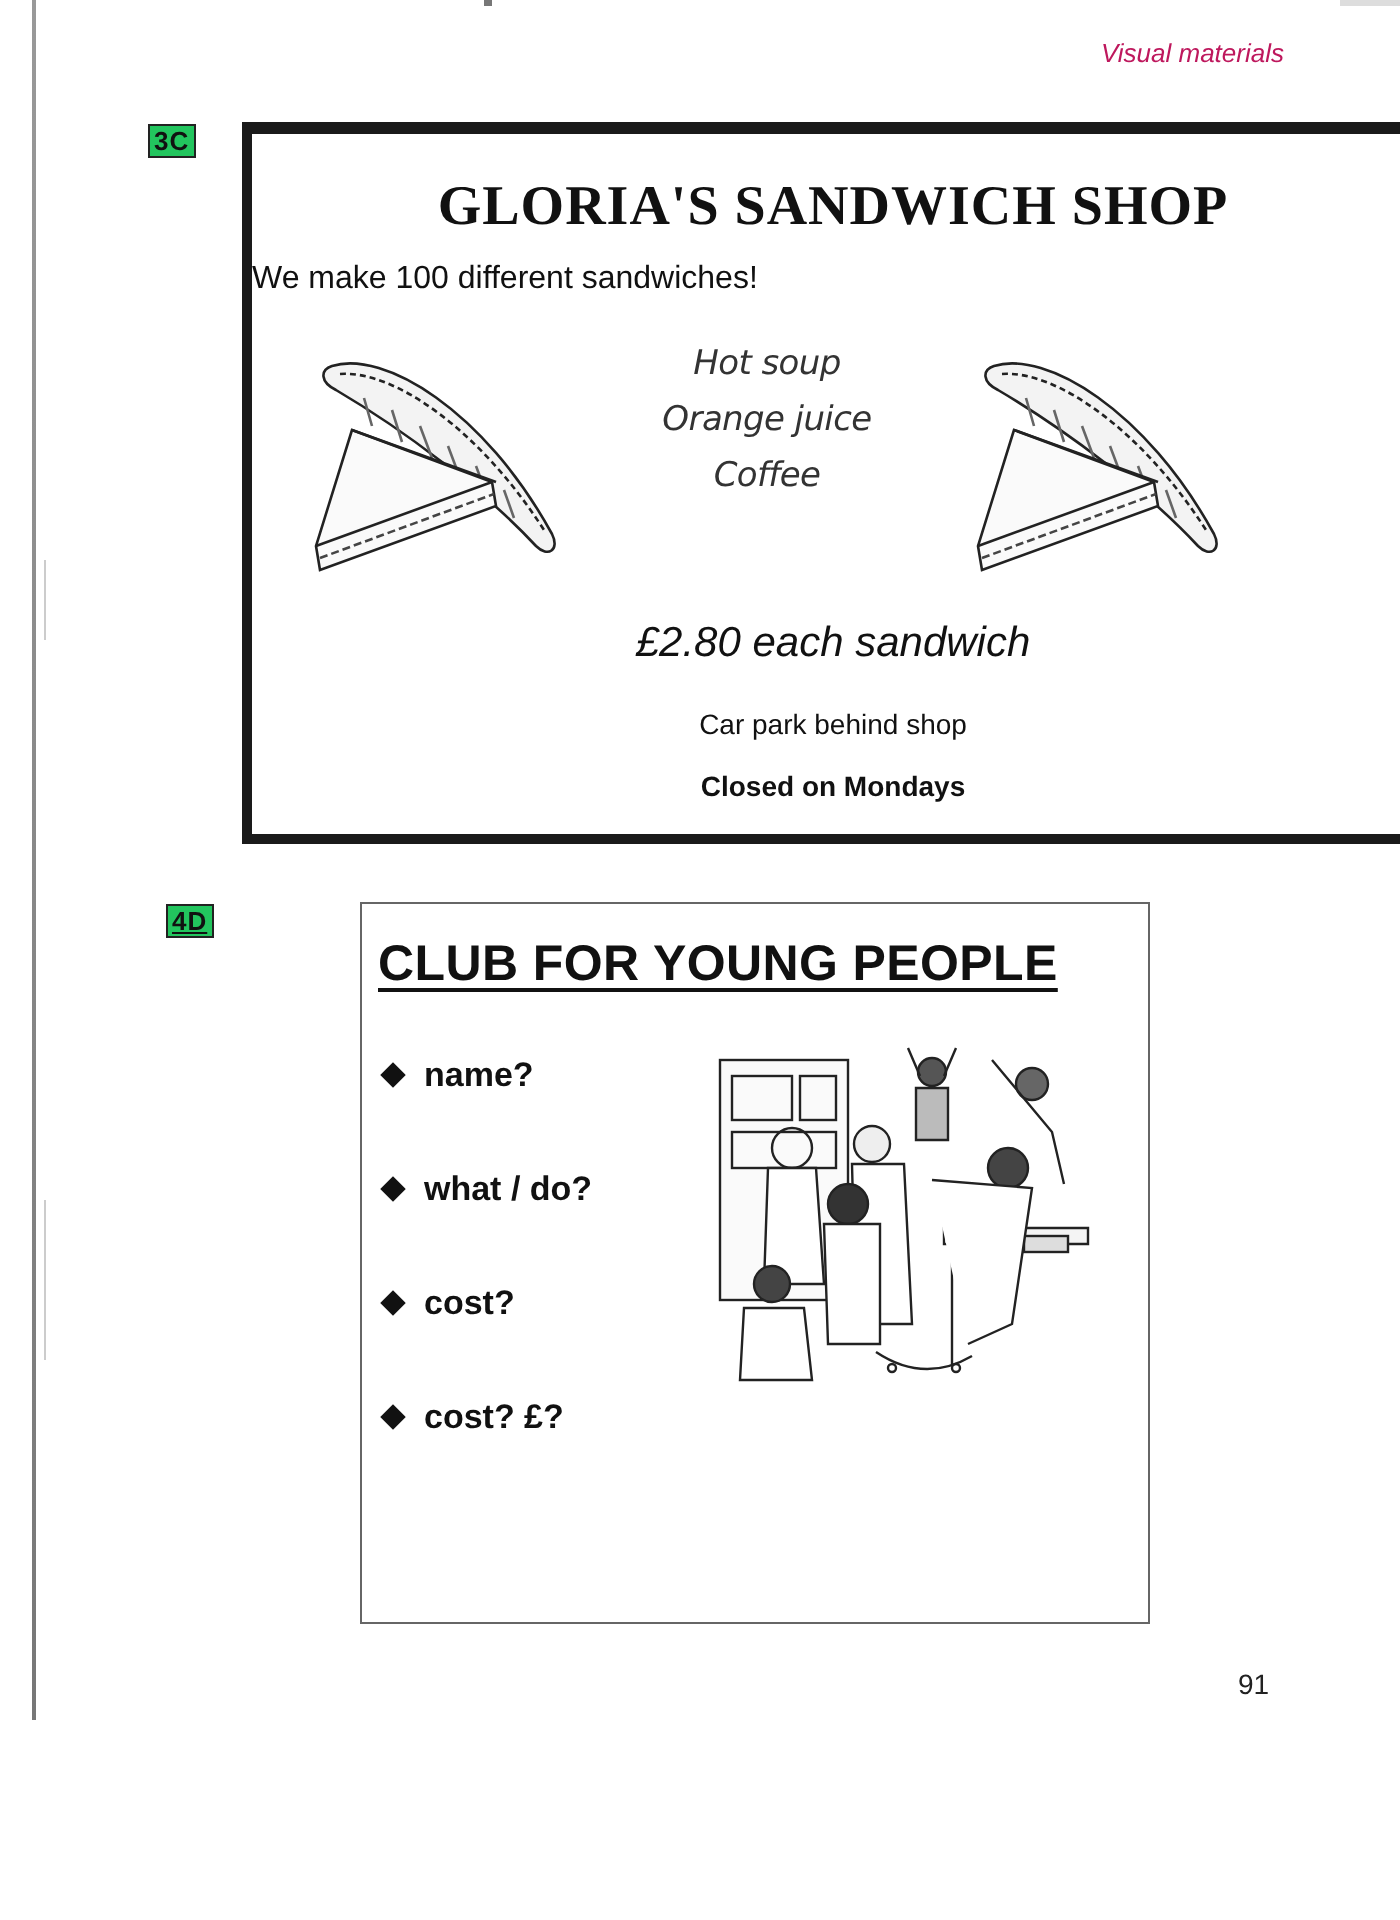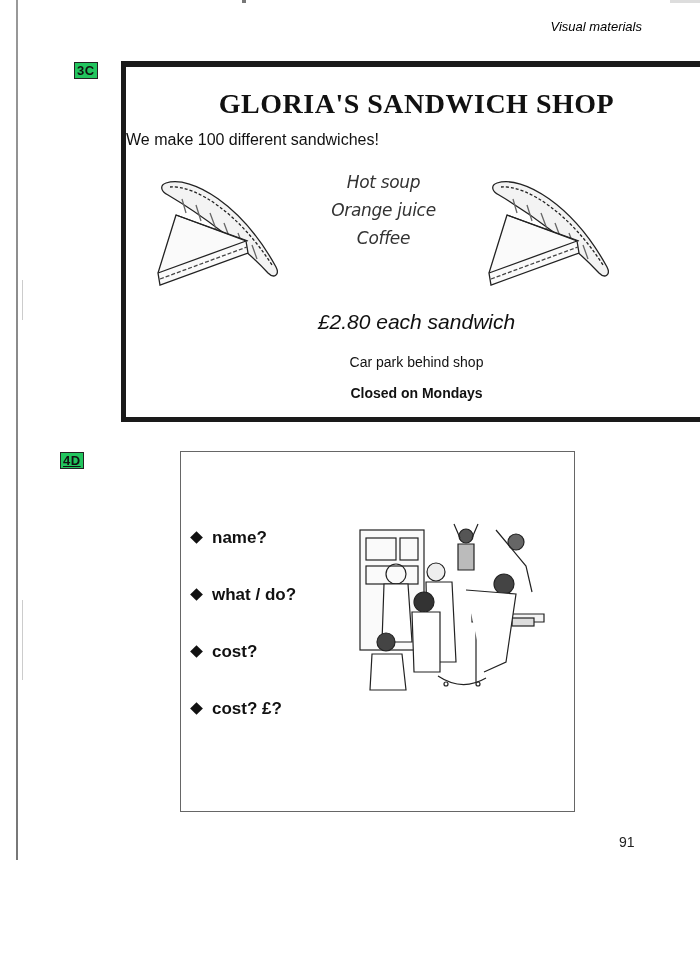--- a/index.html
+++ b/index.html
@@ -10,28 +10,28 @@
   .binding-line {
     position:absolute; left:16px; top:0; width:2px; height:860px;
     background:linear-gradient(#999,#777);
   }
   .binding-speck { position:absolute; left:22px; width:1px; background:#ccc; }
   .top-mark { position:absolute; top:0; left:242px; width:4px; height:3px; background:#777; }
   .top-right-mark { position:absolute; top:0; right:0; width:30px; height:3px; background:#ddd; }
 
   .running-head {
     position:absolute; top:19px; right:58px;
-    font-style:italic; font-size:13px; color:#000000;
+    font-style:italic; font-size:13px; color:#be185d;
   }
   .label-box {
     position:absolute; border:1.5px solid #222; font-weight:bold; font-size:13px;
     padding:0 2px; line-height:15px; letter-spacing:0.5px; background:#22c55e;
   }
   #lbl-3c { left:74px; top:62px; }
-  #lbl-4d { left:60px; top:452px;text-decoration:underline; }
+  #lbl-4d { left:83px; top:452px;text-decoration:underline; }
 
   
   .shop-sign {
     position:absolute; left:121px; top:61px; width:591px; height:361px;
     box-sizing:border-box; border:5px solid #1a1a1a;
     border-top-width:6px; border-bottom-width:5px;
   }
   .shop-title {
     position:absolute; left:0; right:0; top:21px; text-align:center;
     font-family:"Liberation Serif", serif; font-weight:bold; font-size:28px; letter-spacing:0.5px;
@@ -128,20 +128,21 @@
   </svg>
 
   <div class="price">£2.80 each sandwich</div>
   <div class="parking">Car park behind shop</div>
   <div class="closed">Closed on Mondays</div>
 </div>
 
 <div class="label-box" id="lbl-4d">4D</div>
 
 <div class="club-card">
+  <div class="club-title">CLUB FOR YOUNG PEOPLE</div>
   <ul class="club-list">
     <li class="club-item">
         <span class="diamond"></span>
         <span>name?</span>
       </li>
     <li class="club-item">
         <span class="diamond"></span>
         <span>what / do?</span>
       </li>
     <li class="club-item">

